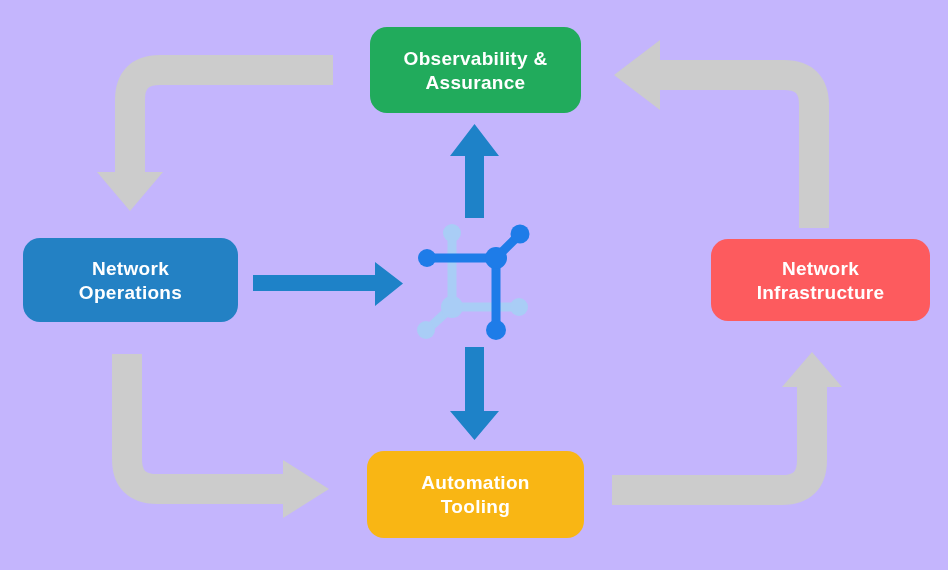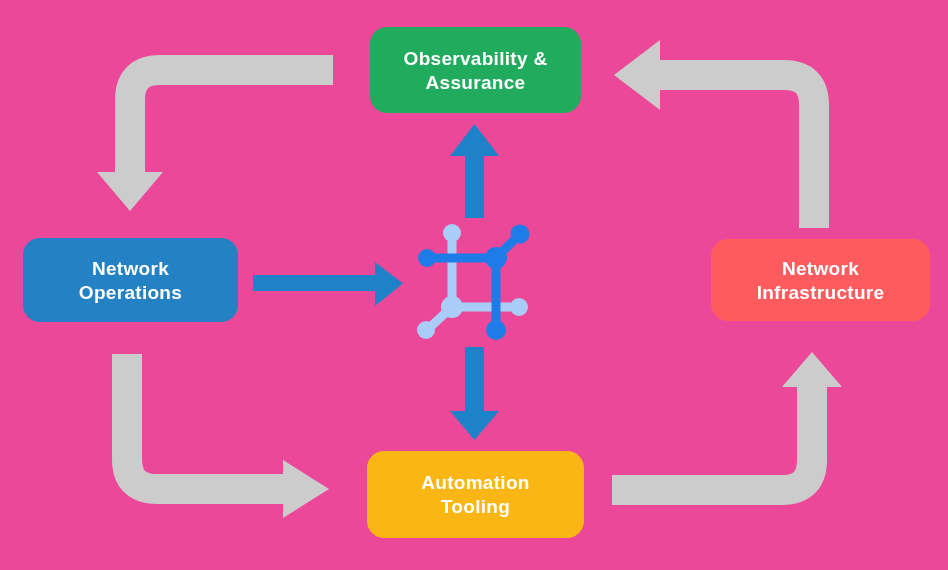--- a/index.html
+++ b/index.html
@@ -4,21 +4,21 @@
 <style>
   html, body {
     margin: 0;
     padding: 0;
     background: #000;
   }
   .canvas {
     position: relative;
     width: 948px;
     height: 570px;
-    background: #ec4899;
+    background: #c4b5fd;
     overflow: hidden;
     font-family: "Liberation Sans", sans-serif;
   }
   svg { display: block; }
   .box-label {
     fill: #ffffff;
     font-family: "Liberation Sans", sans-serif;
     font-size: 19px;
     font-weight: 600;
     letter-spacing: 0.3px;

